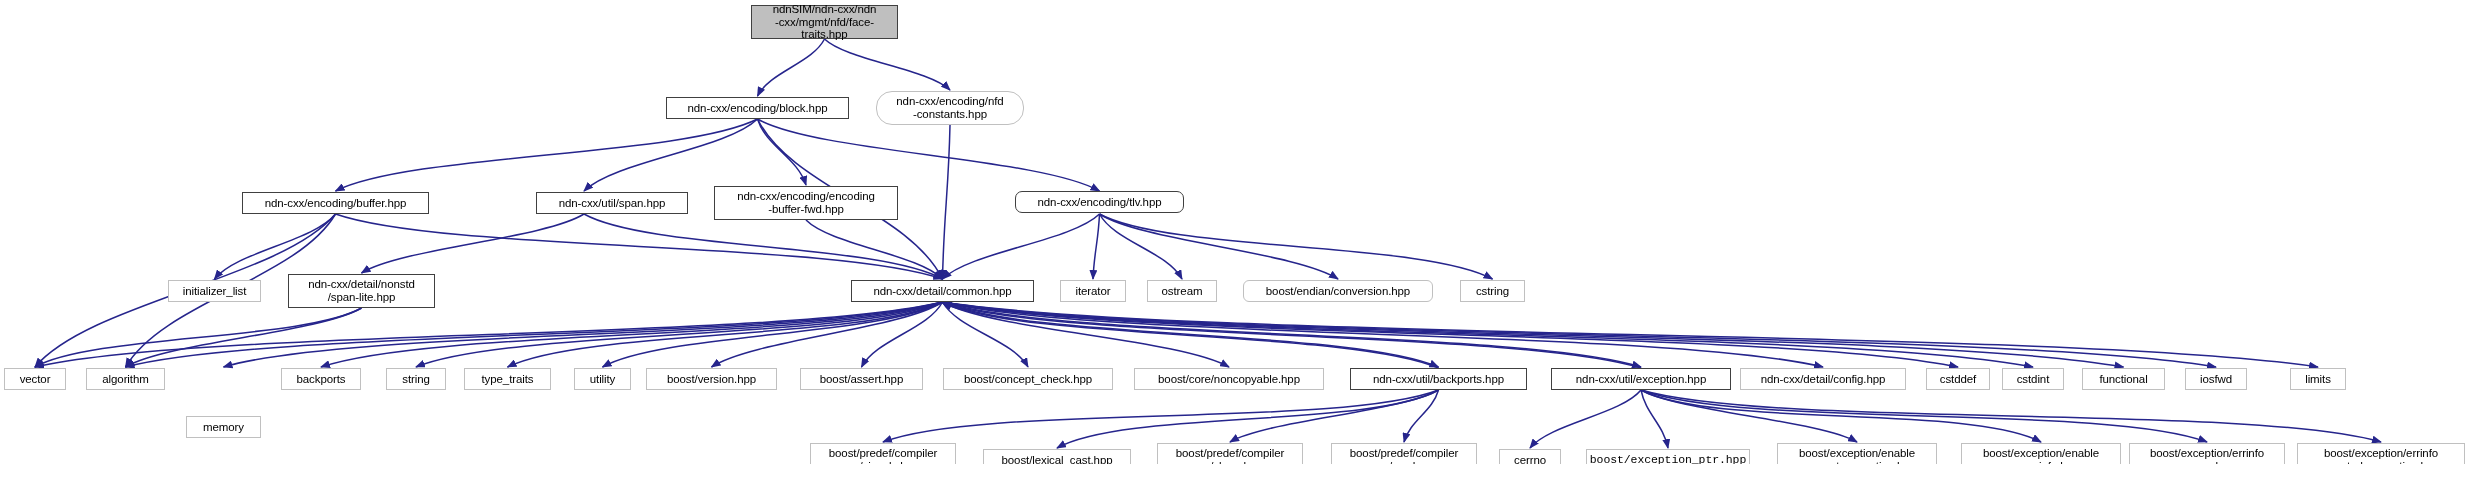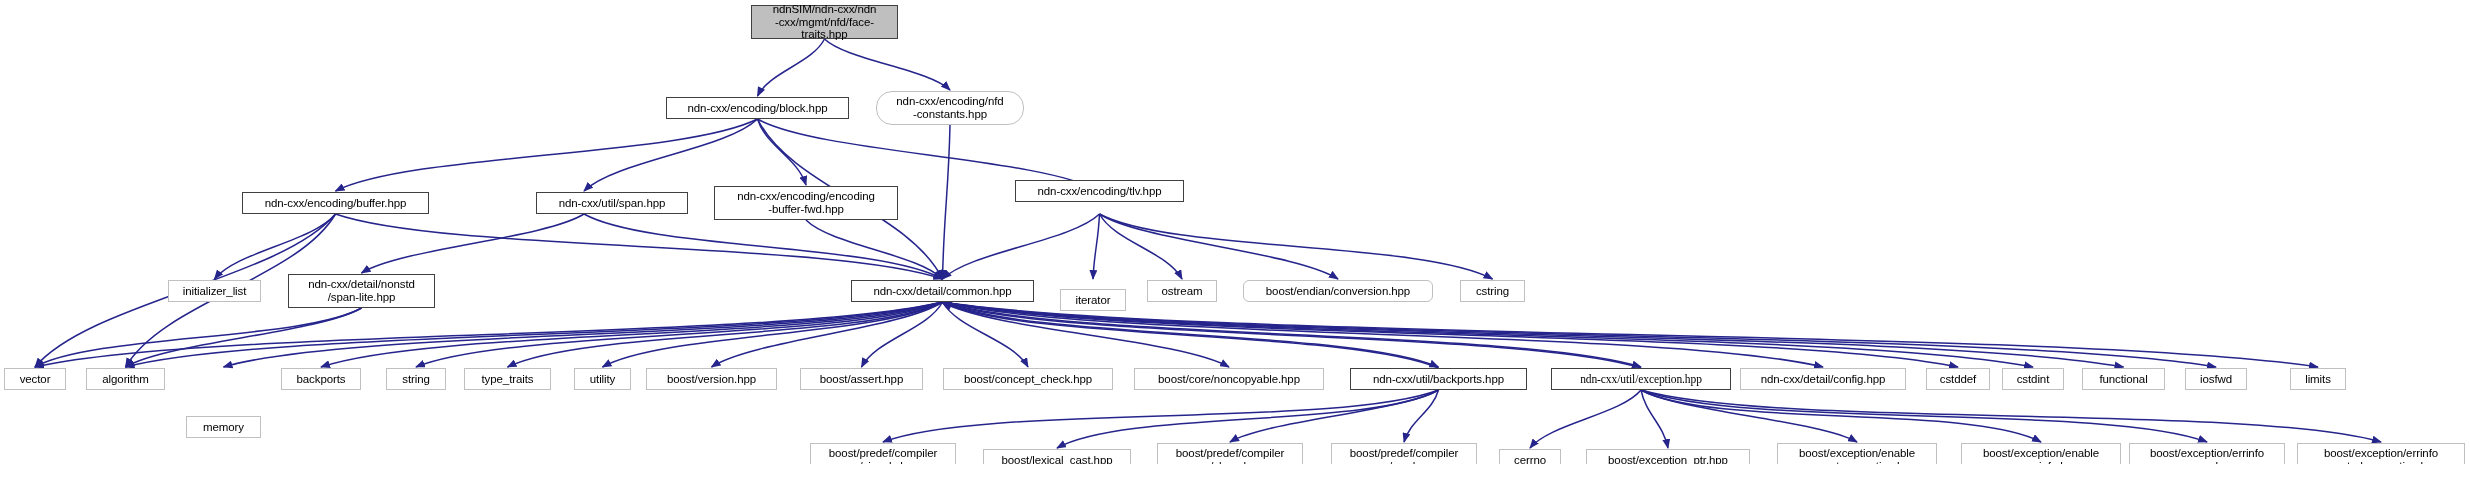--- a/index.html
+++ b/index.html
@@ -81,57 +81,57 @@
   <div id="node-layer">
       <div class="node root" style="left: 751px; top: 5px; width: 147px; height: 34px;">ndnSIM/ndn-cxx/ndn
 -cxx/mgmt/nfd/face-traits.hpp</div>
       <div class="node strong" style="left: 666px; top: 97px; width: 183px; height: 22px;">ndn-cxx/encoding/block.hpp</div>
       <div class="node " style="left: 876px; top: 91px; width: 148px; height: 34px; border-radius: 16px;">ndn-cxx/encoding/nfd
 -constants.hpp</div>
       <div class="node strong" style="left: 242px; top: 192px; width: 187px; height: 22px;">ndn-cxx/encoding/buffer.hpp</div>
       <div class="node strong" style="left: 508px; top: 192px; width: 152px; height: 22px; margin-left: 28px;">ndn-cxx/util/span.hpp</div>
       <div class="node strong" style="left: 714px; top: 186px; width: 184px; height: 34px;">ndn-cxx/encoding/encoding
 -buffer-fwd.hpp</div>
-      <div class="node strong" style="left: 1015px; top: 180px; width: 169px; height: 22px;">ndn-cxx/encoding/tlv.hpp</div>
+      <div class="node strong" style="left: 1015px; top: 191px; width: 169px; height: 22px; border-radius: 7px;">ndn-cxx/encoding/tlv.hpp</div>
       <div class="node " style="left: 168px; top: 280px; width: 93px; height: 22px;">initializer_list</div>
       <div class="node strong" style="left: 288px; top: 274px; width: 147px; height: 34px;">ndn-cxx/detail/nonstd
 /span-lite.hpp</div>
       <div class="node strong" style="left: 851px; top: 280px; width: 183px; height: 22px;">ndn-cxx/detail/common.hpp</div>
-      <div class="node " style="left: 1060px; top: 289px; width: 66px; height: 22px;">iterator</div>
+      <div class="node " style="left: 1060px; top: 280px; width: 66px; height: 22px;">iterator</div>
       <div class="node " style="left: 1147px; top: 280px; width: 70px; height: 22px;">ostream</div>
       <div class="node " style="left: 1243px; top: 280px; width: 190px; height: 22px; border-radius: 6px;">boost/endian/conversion.hpp</div>
       <div class="node " style="left: 1460px; top: 280px; width: 65px; height: 22px;">cstring</div>
       <div class="node " style="left: 4px; top: 368px; width: 62px; height: 22px;">vector</div>
       <div class="node " style="left: 86px; top: 368px; width: 79px; height: 22px;">algorithm</div>
       <div class="node " style="left: 186px; top: 368px; width: 75px; height: 22px; margin-top: 48px;">memory</div>
       <div class="node " style="left: 281px; top: 368px; width: 80px; height: 22px;">backports</div>
       <div class="node " style="left: 386px; top: 368px; width: 60px; height: 22px;">string</div>
       <div class="node " style="left: 464px; top: 368px; width: 87px; height: 22px;">type_traits</div>
       <div class="node " style="left: 574px; top: 368px; width: 57px; height: 22px;">utility</div>
       <div class="node " style="left: 646px; top: 368px; width: 131px; height: 22px;">boost/version.hpp</div>
       <div class="node " style="left: 800px; top: 368px; width: 123px; height: 22px;">boost/assert.hpp</div>
       <div class="node " style="left: 943px; top: 368px; width: 170px; height: 22px;">boost/concept_check.hpp</div>
       <div class="node " style="left: 1134px; top: 368px; width: 190px; height: 22px;">boost/core/noncopyable.hpp</div>
       <div class="node strong" style="left: 1350px; top: 368px; width: 177px; height: 22px;">ndn-cxx/util/backports.hpp</div>
-      <div class="node strong" style="left: 1551px; top: 368px; width: 180px; height: 22px; font-family: Liberation Serif, serif;">ndn-cxx/util/exception.hpp</div>
+      <div class="node strong" style="left: 1551px; top: 368px; width: 180px; height: 22px;">ndn-cxx/util/exception.hpp</div>
       <div class="node " style="left: 1740px; top: 368px; width: 166px; height: 22px;">ndn-cxx/detail/config.hpp</div>
       <div class="node " style="left: 1926px; top: 368px; width: 64px; height: 22px;">cstddef</div>
       <div class="node " style="left: 2002px; top: 368px; width: 62px; height: 22px;">cstdint</div>
       <div class="node " style="left: 2082px; top: 368px; width: 83px; height: 22px;">functional</div>
       <div class="node " style="left: 2185px; top: 368px; width: 62px; height: 22px;">iosfwd</div>
       <div class="node " style="left: 2290px; top: 368px; width: 56px; height: 22px;">limits</div>
       <div class="node " style="left: 810px; top: 443px; width: 146px; height: 34px;">boost/predef/compiler
 /visualc.h</div>
       <div class="node " style="left: 983px; top: 449px; width: 148px; height: 22px;">boost/lexical_cast.hpp</div>
       <div class="node " style="left: 1157px; top: 443px; width: 146px; height: 34px;">boost/predef/compiler
 /clang.h</div>
       <div class="node " style="left: 1331px; top: 443px; width: 146px; height: 34px;">boost/predef/compiler
 /gcc.h</div>
       <div class="node " style="left: 1499px; top: 449px; width: 62px; height: 22px;">cerrno</div>
-      <div class="node " style="left: 1586px; top: 449px; width: 164px; height: 22px;">boost/exception_ptr.hpp</div>
+      <div class="node " style="left: 1586px; top: 449px; width: 164px; height: 22px; font-family: Liberation Mono, monospace;">boost/exception_ptr.hpp</div>
       <div class="node " style="left: 1777px; top: 443px; width: 160px; height: 34px;">boost/exception/enable
 _current_exception.hpp</div>
       <div class="node " style="left: 1961px; top: 443px; width: 160px; height: 34px;">boost/exception/enable
 _error_info.hpp</div>
       <div class="node " style="left: 2129px; top: 443px; width: 156px; height: 34px;">boost/exception/errinfo
 _errno.hpp</div>
       <div class="node " style="left: 2297px; top: 443px; width: 168px; height: 34px;">boost/exception/errinfo
 _nested_exception.hpp</div>
     </div>
 </div>

